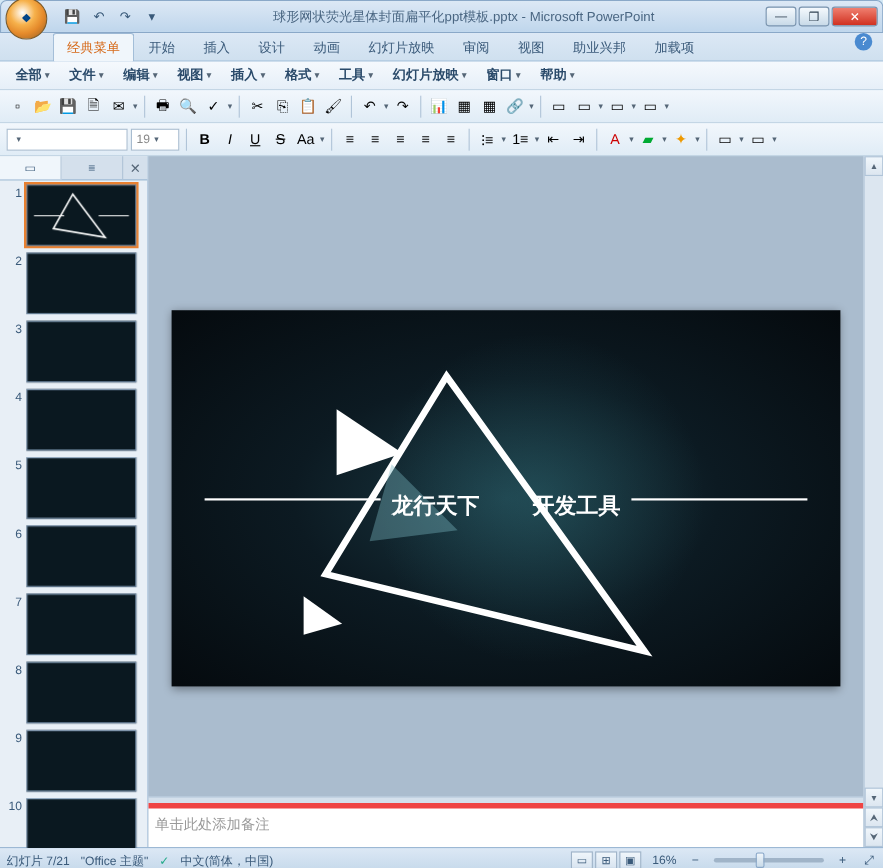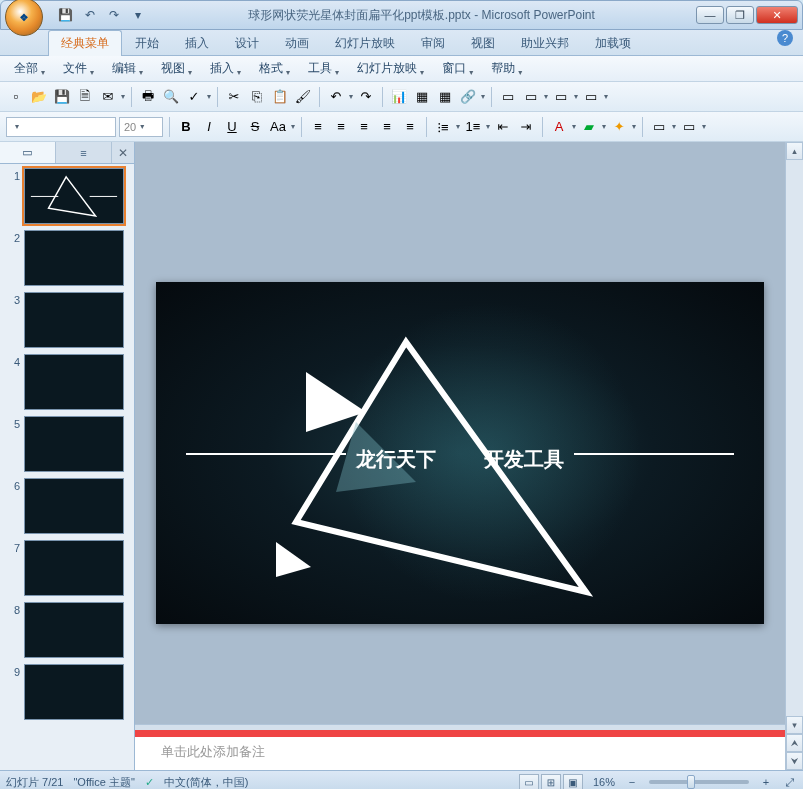--- a/index.html
+++ b/index.html
@@ -17,21 +17,21 @@
 .win-close { background: linear-gradient(#f08070, #d03020); color: #fff; width: 42px; }
 
 
 .ribbon-tabs { height: 26px; background: linear-gradient(#dce8f5, #cfe0ef); display: flex; align-items: flex-start; padding-left: 48px; border-bottom: 1px solid #9cb8d4; gap: 0; }
 .rtab { padding: 4px 12px; font-size: 12px; color: #3a5a7a; cursor: pointer; border: 1px solid transparent; border-bottom: none; }
 .rtab.active { background: #f0f6fb; border-color: #9cb8d4; border-radius: 3px 3px 0 0; color: #d66a1a; }
 .help-btn { margin-left: auto; margin-right: 10px; width: 16px; height: 16px; border-radius: 50%; background: #4a8ad0; color: #fff; font-size: 11px; display: flex; align-items: center; justify-content: center; cursor: pointer; }
 
 
 .menubar { height: 26px; background: linear-gradient(#f5f9fd, #e6eff8); display: flex; align-items: center; padding: 0 6px; gap: 2px; border-bottom: 1px solid #c2d4e4; }
-.menu-item { padding: 3px 8px; font-size: 12px; color: #2a4a6a; cursor: pointer; display: flex; align-items: flex-end; gap: 3px; }
+.menu-item { padding: 3px 8px; font-size: 12px; color: #2a4a6a; cursor: pointer; display: flex; align-items: center; gap: 3px; font-weight: bold; }
 .menu-item .arrow { font-size: 8px; color: #567; }
 
 
 .toolbar { height: 30px; background: linear-gradient(#f2f7fc, #e0ecf6); display: flex; align-items: center; padding: 0 6px; gap: 3px; border-bottom: 1px solid #c2d4e4; }
 .tb-btn { width: 20px; height: 20px; display: flex; align-items: center; justify-content: center; font-size: 13px; cursor: pointer; border: 1px solid transparent; border-radius: 2px; }
 .tb-sep { width: 1px; height: 20px; background: #b0c4d8; margin: 0 3px; }
 .tb-combo { height: 20px; border: 1px solid #a8bcd0; background: #fff; font-size: 11px; padding: 0 4px; display: flex; align-items: center; gap: 4px; color: #888; }
 .tb-dd { font-size: 8px; color: #567; cursor: pointer; }
 
 
@@ -51,21 +51,21 @@
 .slide-canvas { flex: 1; display: flex; align-items: center; justify-content: center; padding: 20px; }
 .slide { width: 608px; height: 342px; background: radial-gradient(ellipse at 50% 50%, #1a3842 0%, #0c1a22 45%, #050a0e 100%); position: relative; box-shadow: 0 2px 8px rgba(0,0,0,0.4); overflow: hidden; margin-top: 40px; }
 .slide::before { content: ""; position: absolute; inset: 0; background: radial-gradient(circle at 55% 50%, rgba(60,140,150,0.25) 0%, transparent 40%); }
 .slide .hline { position: absolute; height: 2px; background: #fff; top: 50%; }
 .slide .hline.left { left: 30px; width: 160px; }
 .slide .hline.right { right: 30px; width: 160px; }
 .slide .text-left { position: absolute; top: 48%; left: 200px; color: #fff; font-size: 20px; font-weight: bold; }
 .slide .text-right { position: absolute; top: 48%; right: 200px; color: #fff; font-size: 20px; font-weight: bold; }
 .slide svg { position: absolute; inset: 0; }
 
-.notes-pane { height: 40px; background: #fff; border-top: 7px solid #ef4444; padding: 6px 26px; font-size: 13px; color: #999; }
+.notes-pane { height: 40px; background: #fff; border-top: 5px solid #ef4444; padding: 6px 6px; font-size: 13px; color: #999; }
 .notes-splitter { height: 6px; background: #d4e0ec; border-top: 1px solid #b0c4d8; cursor: ns-resize; }
 
 .v-scroll { width: 18px; background: #dce6f0; border-left: 1px solid #b0c4d8; display: flex; flex-direction: column; }
 .v-scroll .sbtn { height: 18px; display: flex; align-items: center; justify-content: center; font-size: 9px; color: #567; cursor: pointer; border: 1px solid #b0c4d8; background: linear-gradient(#f0f6fb,#dce6f0); }
 .v-scroll .strack { flex: 1; }
 
 
 .statusbar { height: 23px; background: linear-gradient(#dce8f5, #c4d8ea); border-top: 1px solid #9cb8d4; display: flex; align-items: center; padding: 0 6px; font-size: 11px; color: #3a5a7a; gap: 10px; }
 .statusbar .spacer { flex: 1; }
 .view-btns { display: flex; gap: 2px; }
@@ -189,21 +189,21 @@
   <div class="tb-btn">▭</div>
   <span class="tb-dd">▾</span>
 </div>
 
 <div class="toolbar">
   <div class="tb-combo" style="width:110px">
       <span></span>
       <span class="tb-dd">▾</span>
     </div>
   <div class="tb-combo" style="width:44px">
-      <span>20</span>
+      <span>19</span>
       <span class="tb-dd">▾</span>
     </div>
   <div class="tb-sep"></div>
   <div class="tb-btn" style="font-weight:bold">B</div>
   <div class="tb-btn" style="font-style:italic">I</div>
   <div class="tb-btn" style="text-decoration:underline">U</div>
   <div class="tb-btn" style="text-decoration:line-through">S</div>
   <div class="tb-btn">Aa</div>
   <span class="tb-dd">▾</span>
   <div class="tb-sep"></div>
@@ -272,20 +272,24 @@
         <div class="thumb-item">
           <div class="thumb-num">7</div>
           <div class="thumb-img"></div>
         </div>
         <div class="thumb-item">
           <div class="thumb-num">8</div>
           <div class="thumb-img"></div>
         </div>
         <div class="thumb-item">
           <div class="thumb-num">9</div>
+          <div class="thumb-img"></div>
+        </div>
+        <div class="thumb-item">
+          <div class="thumb-num">10</div>
           <div class="thumb-img"></div>
         </div>
       </div>
   </div>
 
   <div class="slide-area">
     <div class="slide-canvas">
       <div class="slide">
         <svg viewBox="0 0 608 342">
           <polygon points="250,60 430,310 140,240" fill="none" stroke="#fff" stroke-width="6"></polygon>

